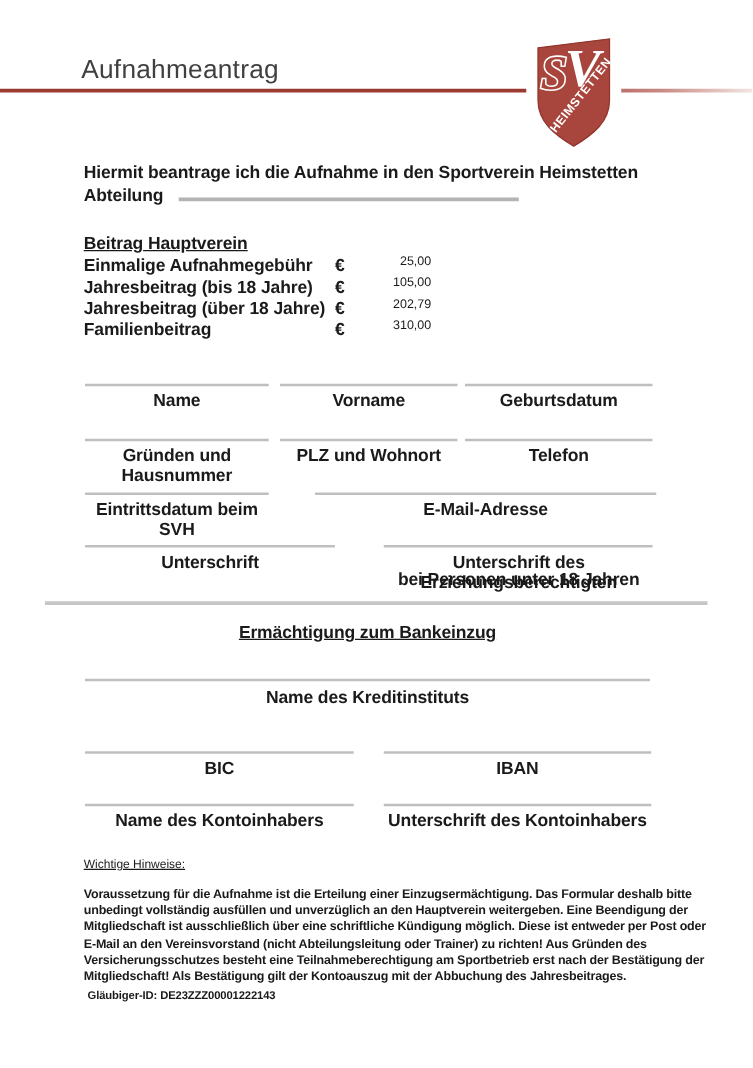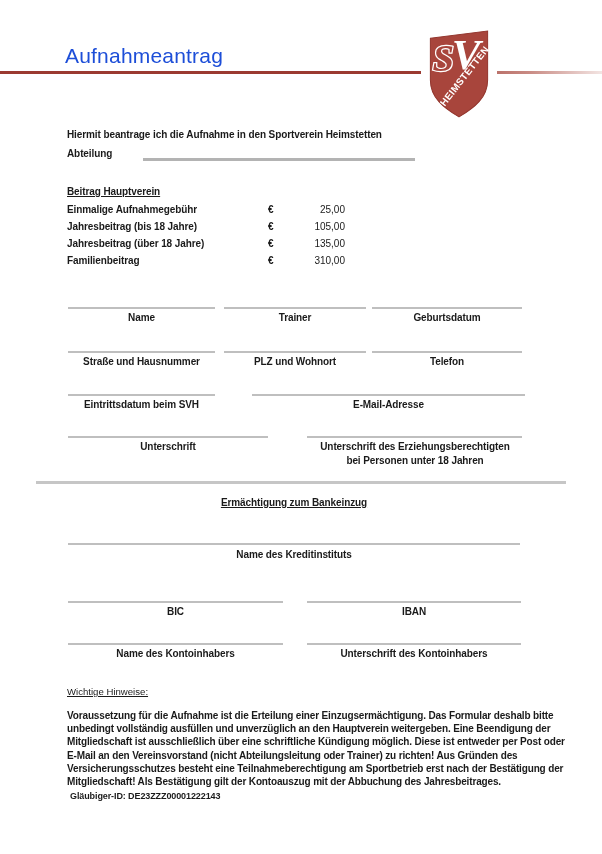--- a/index.html
+++ b/index.html
@@ -3,33 +3,33 @@
 <meta charset="utf-8">
 <style>
   html,body{margin:0;padding:0;background:#ffffff;}
   .page{
     position:relative;width:602px;height:854px;background:#fff;overflow:hidden;
     font-family:"Liberation Sans",sans-serif;color:#1a1a1a;
   }
   
   .title{
     position:absolute;left:65px;top:44px;font-size:21px;font-weight:400;
-    color:#1d4ed8;letter-spacing:.2px;
+    color:#404040;letter-spacing:.2px;
   }
   .rule{
     position:absolute;left:0;top:71px;width:602px;height:3px;
     background:linear-gradient(to right,#9B3A31 0%,#9B3A31 70%,#C98B84 88%,#F3E5E3 100%);
     z-index:1;
   }
   .logo{
     position:absolute;left:421px;top:25px;width:76px;height:98px;
     background:#fff;z-index:2;display:flex;align-items:center;justify-content:center;
   }
   
-  .b{font-weight:bold;font-size:10px;letter-spacing:-.1px;}
+  .b{font-weight:bold;font-size:14px;letter-spacing:-.1px;}
   .abs{position:absolute;}
   .ctr{text-align:center;}
   .ul{text-decoration:underline;}
   
   .fline{position:absolute;height:2px;background:#BFBFBF;}
   .fline.thick{height:3px;background:#B3B3B3;}
   .divider{position:absolute;left:36px;top:481px;width:530px;height:3px;background:#C6C6C6;}
   
   .fee-label{position:absolute;left:67px;}
   .fee-cur{position:absolute;left:268px;}
@@ -69,39 +69,39 @@
     <span class="fee-amt">25,00</span>
   </div>
   <div class="abs" style="left:0;top:221px;width:602px;">
     <span class="fee-label b">Jahresbeitrag (bis 18 Jahre)</span>
     <span class="fee-cur b">€</span>
     <span class="fee-amt">105,00</span>
   </div>
   <div class="abs" style="left:0;top:238px;width:602px;">
     <span class="fee-label b">Jahresbeitrag (über 18 Jahre)</span>
     <span class="fee-cur b">€</span>
-    <span class="fee-amt">135,00</span>
+    <span class="fee-amt">202,79</span>
   </div>
   <div class="abs" style="left:0;top:255px;width:602px;">
     <span class="fee-label b">Familienbeitrag</span>
     <span class="fee-cur b">€</span>
     <span class="fee-amt">310,00</span>
   </div>
 
   <div class="fline" style="left:68px;top:307px;width:147px;"></div>
   <div class="fline" style="left:224px;top:307px;width:142px;"></div>
   <div class="fline" style="left:372px;top:307px;width:150px;"></div>
   <div class="abs b ctr" style="left:68px;top:312px;width:147px;">Name</div>
-  <div class="abs b ctr" style="left:224px;top:312px;width:142px;">Trainer</div>
+  <div class="abs b ctr" style="left:224px;top:312px;width:142px;">Vorname</div>
   <div class="abs b ctr" style="left:372px;top:312px;width:150px;text-align:center;">Geburtsdatum</div>
 
   <div class="fline" style="left:68px;top:351px;width:147px;"></div>
   <div class="fline" style="left:224px;top:351px;width:142px;"></div>
   <div class="fline" style="left:372px;top:351px;width:150px;"></div>
-  <div class="abs b ctr" style="left:68px;top:356px;width:147px;">Straße und Hausnummer</div>
+  <div class="abs b ctr" style="left:68px;top:356px;width:147px;">Gründen und Hausnummer</div>
   <div class="abs b ctr" style="left:224px;top:356px;width:142px;">PLZ und Wohnort</div>
   <div class="abs b ctr" style="left:372px;top:356px;width:150px;">Telefon</div>
 
   <div class="fline" style="left:68px;top:394px;width:147px;"></div>
   <div class="fline" style="left:252px;top:394px;width:273px;"></div>
   <div class="abs b ctr" style="left:68px;top:399px;width:147px;">Eintrittsdatum beim SVH</div>
   <div class="abs b ctr" style="left:252px;top:399px;width:273px;">E-Mail-Adresse</div>
 
   <div class="fline" style="left:68px;top:436px;width:200px;"></div>
   <div class="fline" style="left:307px;top:436px;width:215px;"></div>

